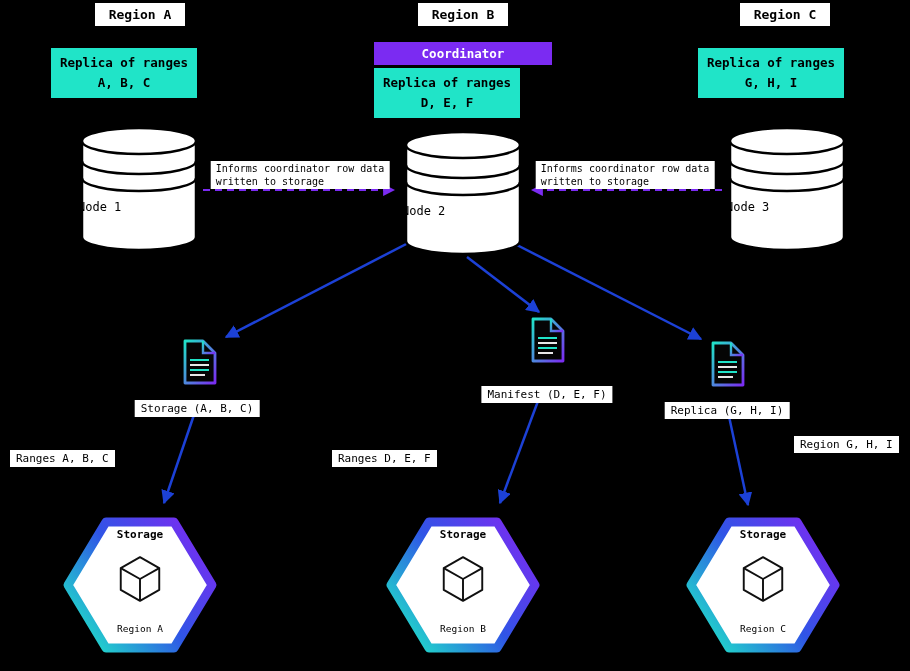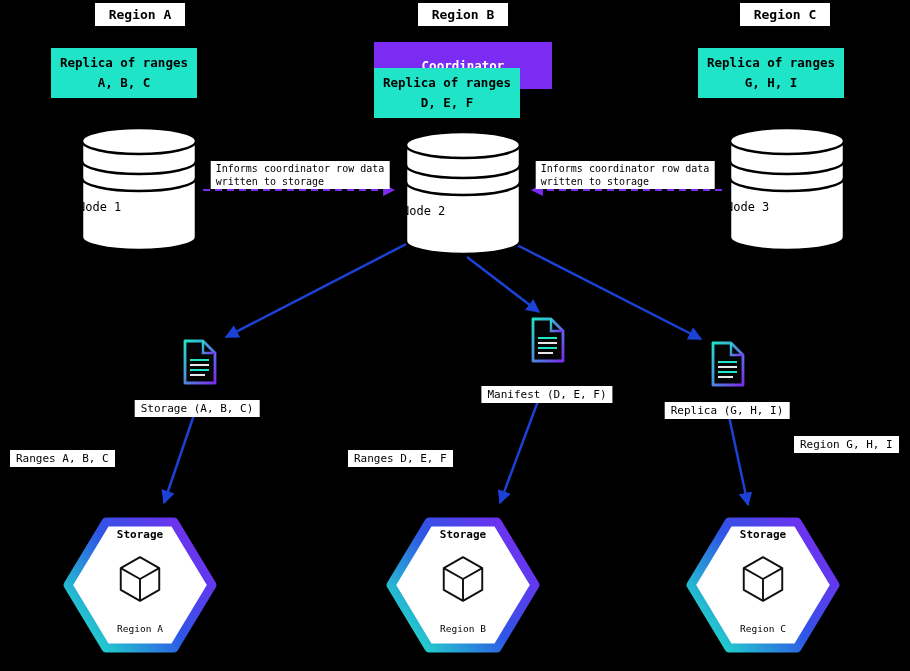--- a/index.html
+++ b/index.html
@@ -21,21 +21,21 @@
   .region-title{
     width:90px;padding:4px 0;background:var(--label-bg);color:var(--text);
     font-weight:700;font-size:13px;text-align:center;
   }
   .cyan-box{
     width:146px;background:var(--cyan);color:var(--text);
     font-weight:700;font-size:12.5px;line-height:1.6;padding:5px 0;text-align:center;
   }
   .coord-box{
     width:178px;background:var(--purple);color:#fff;
-    font-weight:700;font-size:12.5px;padding:16px 0;text-align:center;
+    font-weight:700;font-size:12.5px;padding:4px 0;text-align:center;
   }
   .node-label{width:122px;font-size:12px;color:var(--text);}
   .small-label{
     background:var(--label-bg);color:var(--text);font-size:11px;
     padding:2px 6px;white-space:nowrap;margin-top:16px;
   }
   .informs{
     background:var(--label-bg);color:var(--text);font-size:10px;line-height:1.3;
     padding:1px 5px;text-align:left;white-space:nowrap;
   }
@@ -165,21 +165,21 @@
     <path d="M5 3 H23 L35 15 V45 H5 Z" fill="#050505" stroke="url(#docg2)" stroke-width="2.8" stroke-linejoin="round"></path>
     <path d="M23 3 V15 H35" fill="none" stroke="url(#docg2)" stroke-width="2.4"></path>
     <line x1="10" y1="22" x2="29" y2="22" style="stroke:var(--cyan)" stroke-width="2"></line>
     <line x1="10" y1="27" x2="29" y2="27" stroke="#e8e8e8" stroke-width="2"></line>
     <line x1="10" y1="32" x2="29" y2="32" style="stroke:var(--cyan)" stroke-width="2"></line>
     <line x1="10" y1="37" x2="25" y2="37" stroke="#e8e8e8" stroke-width="2"></line>
   </svg>
   <div class="abs small-label centered" style="left:727px;top:386px">Replica (G, H, I)</div>
 
   <div class="abs small-label" style="left:10px;top:434px">Ranges A, B, C</div>
-  <div class="abs small-label" style="left:348px;top:434px">Ranges D, E, F</div>
+  <div class="abs small-label" style="left:332px;top:434px">Ranges D, E, F</div>
   <div class="abs small-label" style="left:794px;top:420px">Region G, H, I</div>
 
   <svg class="abs" style="left:62px;top:512px" width="156" height="146" viewBox="0 0 156 146">
     <defs>
         <linearGradient id="hexg0" x1="0%" y1="85%" x2="100%" y2="15%">
       <stop offset="0" style="stop-color:var(--cyan)"></stop>
           <stop offset="0.5" stop-color="#2F55E6"></stop>
           <stop offset="1" style="stop-color:var(--purple)"></stop>
     </linearGradient>
       </defs>

